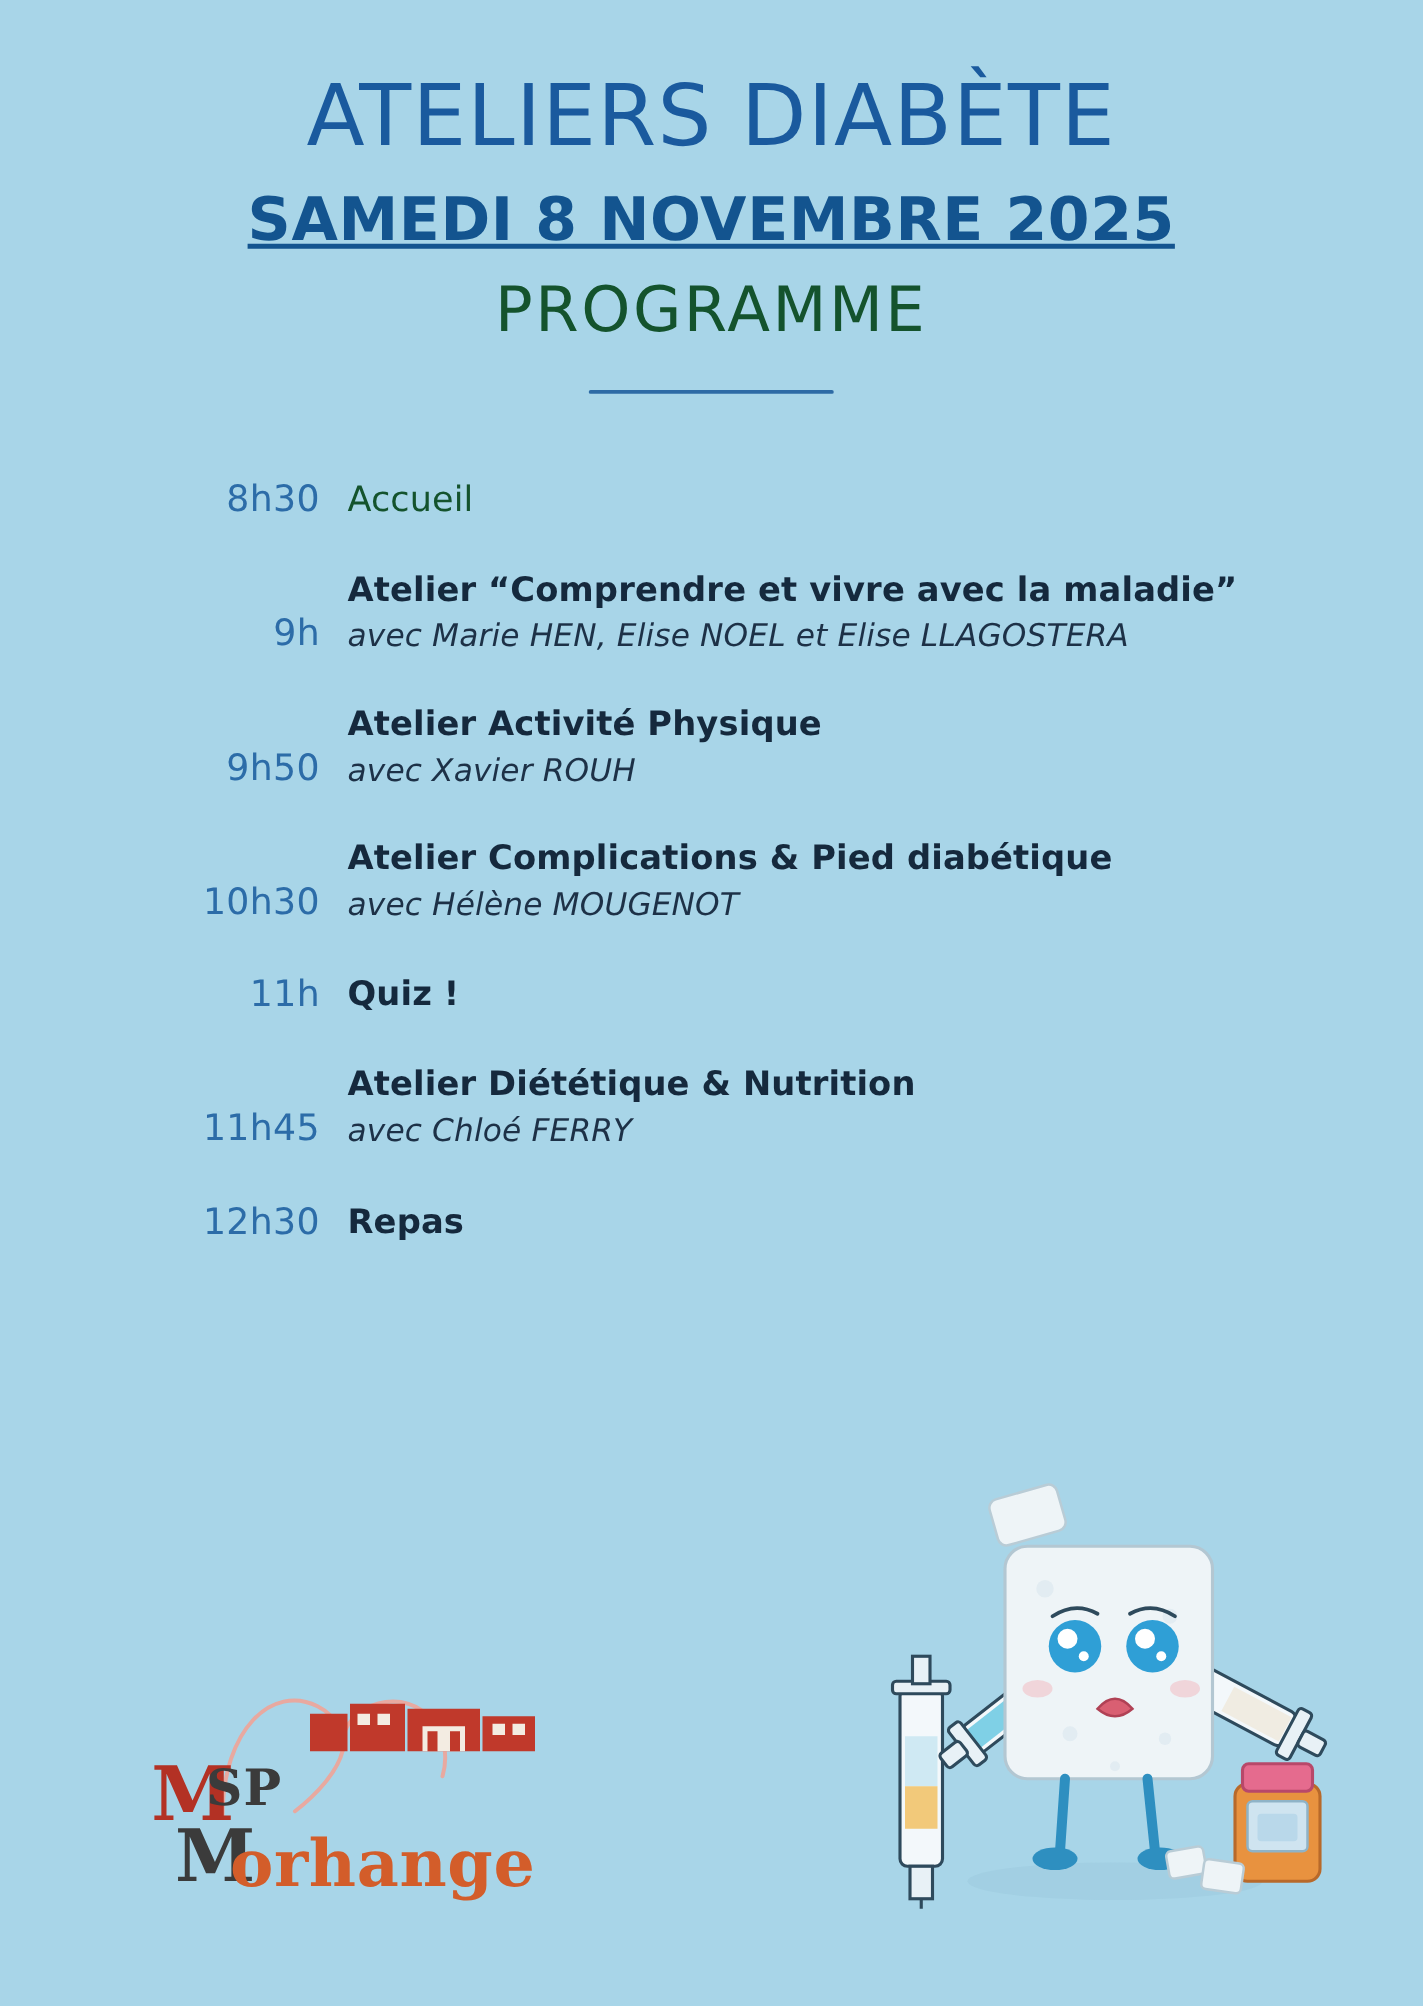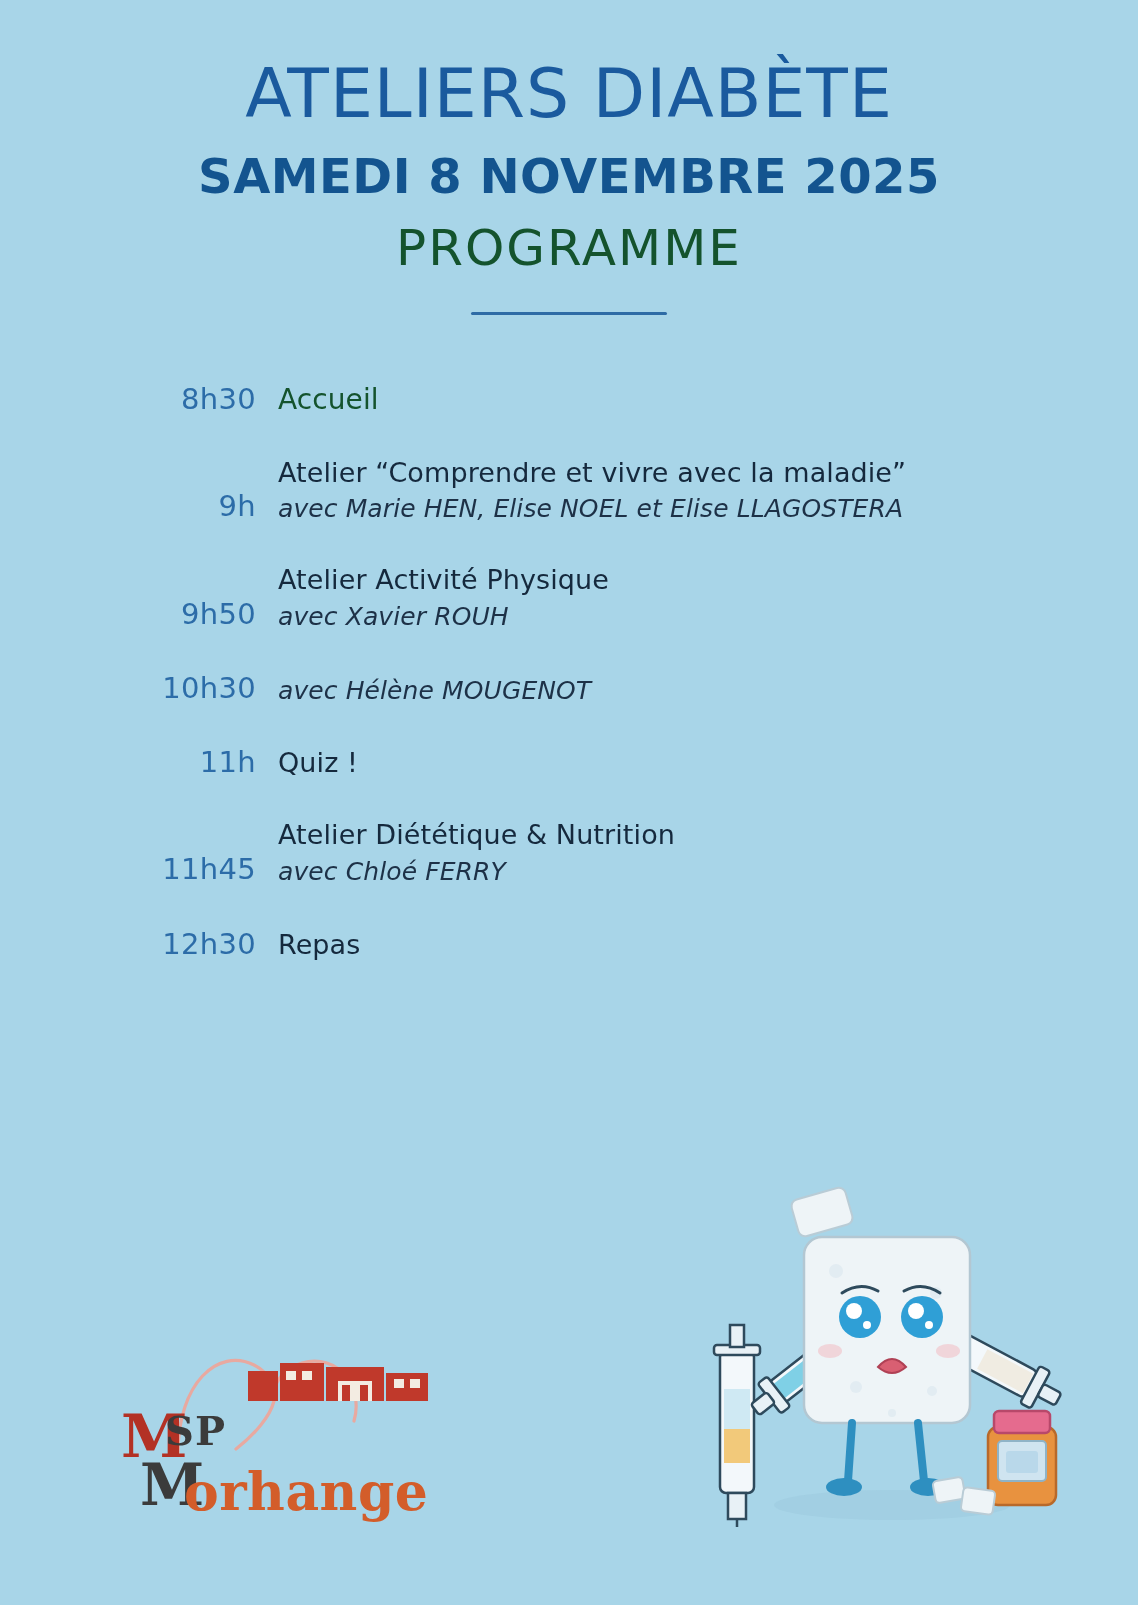--- a/index.html
+++ b/index.html
@@ -36,20 +36,21 @@
     margin: 0;
   }
   .title-sub {
     font-family: "DejaVu Sans", sans-serif;
     font-size: 48px;
     font-weight: 700;
     letter-spacing: 0.5px;
     color: #13548f;
     margin: 22px 0 0 0;
     line-height: 1.05;
+    text-decoration: underline;
   }
   .title-programme {
     font-family: "DejaVu Sans", sans-serif;
     font-size: 50px;
     font-weight: 400;
     letter-spacing: 2px;
     color: #14532d;
     margin: 20px 0 0 0;
     line-height: 1.05;
   }
@@ -80,21 +81,21 @@
     color: #2c6ca8;
     line-height: 1.25;
     letter-spacing: 0.3px;
   }
   .entry {
     flex: 1 1 auto;
     padding-top: 1px;
   }
   .entry-title {
     font-size: 27px;
-    font-weight: 400;
+    font-weight: 700;
     color: #15293d;
     line-height: 1.22;
     letter-spacing: 0.1px;
   }
   .entry-title.regular {
     font-weight: 400;
     color: #14532d;
     font-size: 28px;
   }
   .entry-speaker {
@@ -218,20 +219,21 @@
       <div class="time">9h50</div>
       <div class="entry">
         <div class="entry-title">Atelier Activité Physique</div>
         <div class="entry-speaker">avec Xavier ROUH</div>
       </div>
     </div>
 
     <div class="row">
       <div class="time">10h30</div>
       <div class="entry">
+        <div class="entry-title">Atelier Complications &amp; Pied diabétique</div>
         <div class="entry-speaker">avec Hélène MOUGENOT</div>
       </div>
     </div>
 
     <div class="row">
       <div class="time">11h</div>
       <div class="entry">
         <div class="entry-title">Quiz !</div>
       </div>
     </div>

